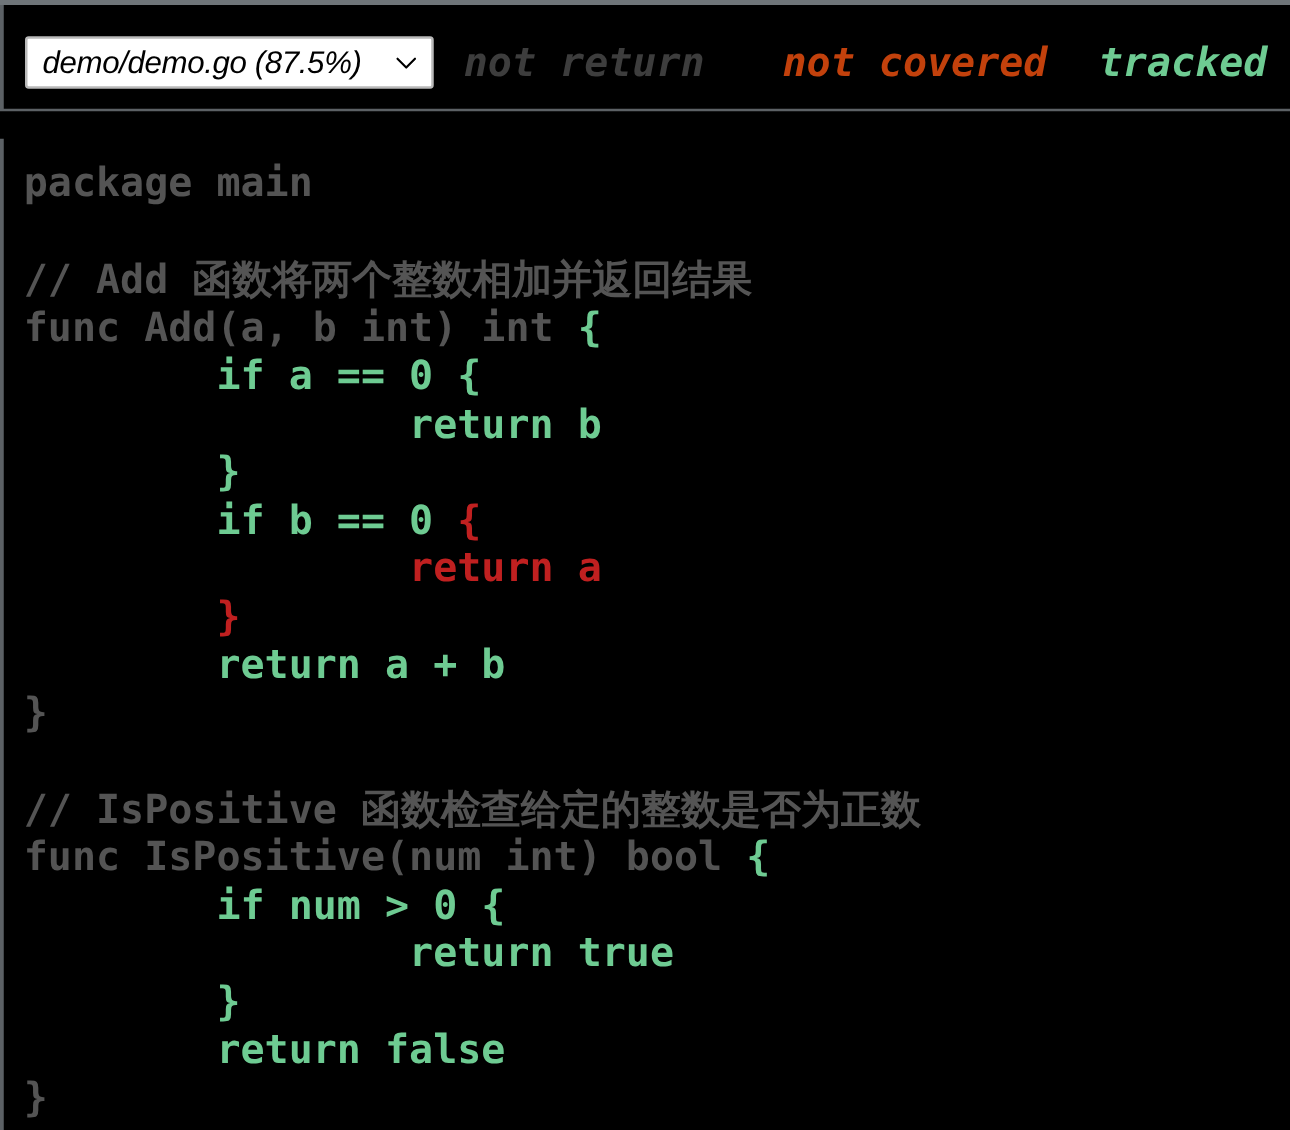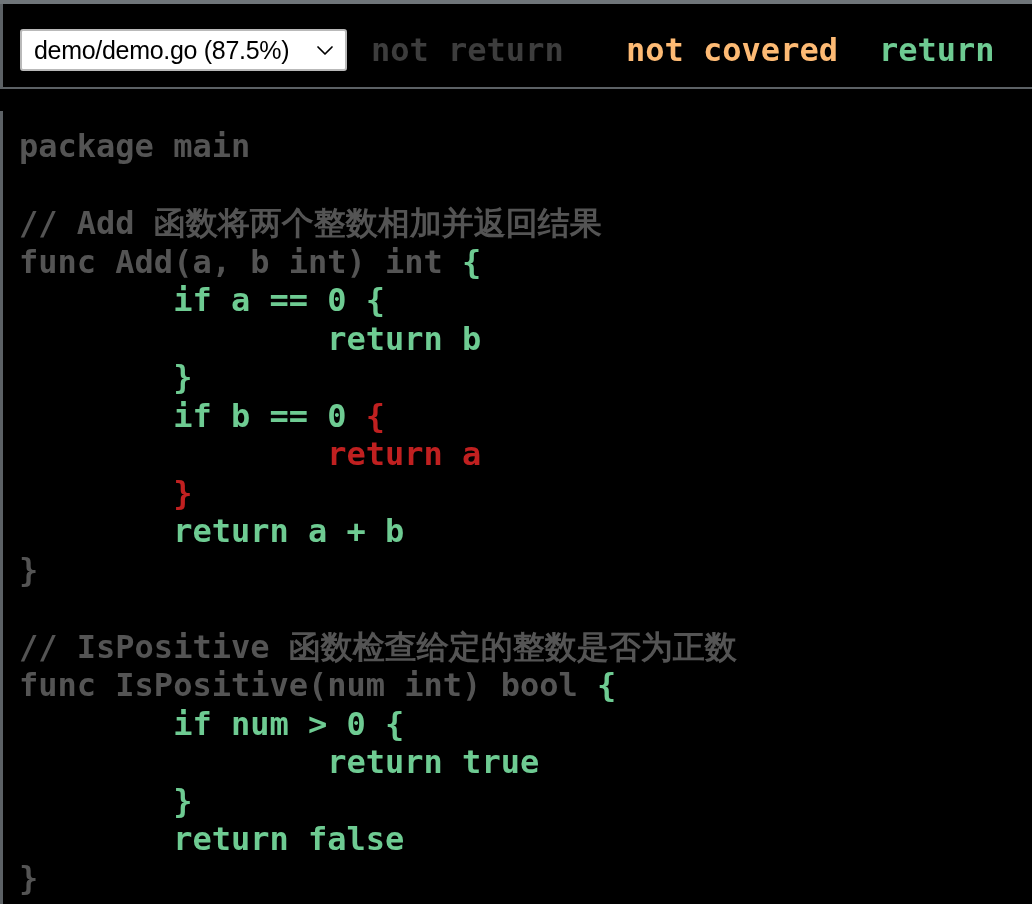--- a/index.html
+++ b/index.html
@@ -30,20 +30,21 @@
     position: absolute;
     left: 0; top: 4px;
     width: 876px;
     height: 84px;
     background: #000000;
     border-left: 3px solid #5c6165;
     box-sizing: border-box;
     display: flex;
     align-items: center;
     white-space: nowrap;
+    font-style: italic;
   }
   #header-rule {
     position: absolute;
     left: 0; top: 87px;
     width: 1032px;
     height: 2px;
     background: #5c6165;
   }
 
   
@@ -130,23 +131,23 @@
 
   <div id="file-select">
     <span id="file-select-label">demo/demo.go (87.5%)</span>
     <svg id="file-select-chevron" viewBox="0 0 20 20">
       <path d="M3 7 L10 14 L17 7" fill="none" stroke="#000000" stroke-width="1.7" stroke-linecap="round" stroke-linejoin="round"></path>
     </svg>
   </div>
 
   <span class="legend" id="legend-not-tracked" style="color:#3d3d3d">not return</span>
 
-  <span class="legend" id="legend-not-covered" style="color:#fdba74">not covered</span>
+  <span class="legend" id="legend-not-covered" style="color:#c2410c">not covered</span>
 
-  <span class="legend" id="legend-covered" style="color:#6ecb92">return</span>
+  <span class="legend" id="legend-covered" style="color:#6ecb92">tracked</span>
 
 </div>
 
 <div id="header-rule"></div>
 
 <div id="code-pane">
   <pre id="code"><span class="ln"><span class="cov0">package main</span></span><span class="ln">​</span><span class="ln"><span class="cov0">// Add 函数将两个整数相加并返回结果</span></span><span class="ln"><span class="cov0">func Add(a, b int) int </span><span class="cov1">{</span></span><span class="ln"><span class="cov1">	if a == 0 {</span></span><span class="ln"><span class="cov1">		return b</span></span><span class="ln"><span class="cov1">	}</span></span><span class="ln"><span class="cov1">	if b == 0 </span><span class="cov2">{</span></span><span class="ln"><span class="cov2">		return a</span></span><span class="ln"><span class="cov2">	}</span></span><span class="ln"><span class="cov1">	return a + b</span></span><span class="ln"><span class="cov0">}</span></span><span class="ln">​</span><span class="ln"><span class="cov0">// IsPositive 函数检查给定的整数是否为正数</span></span><span class="ln"><span class="cov0">func IsPositive(num int) bool </span><span class="cov1">{</span></span><span class="ln"><span class="cov1">	if num &gt; 0 {</span></span><span class="ln"><span class="cov1">		return true</span></span><span class="ln"><span class="cov1">	}</span></span><span class="ln"><span class="cov1">	return false</span></span><span class="ln"><span class="cov0">}</span></span></pre>
 </div>
 
 </body></html>

